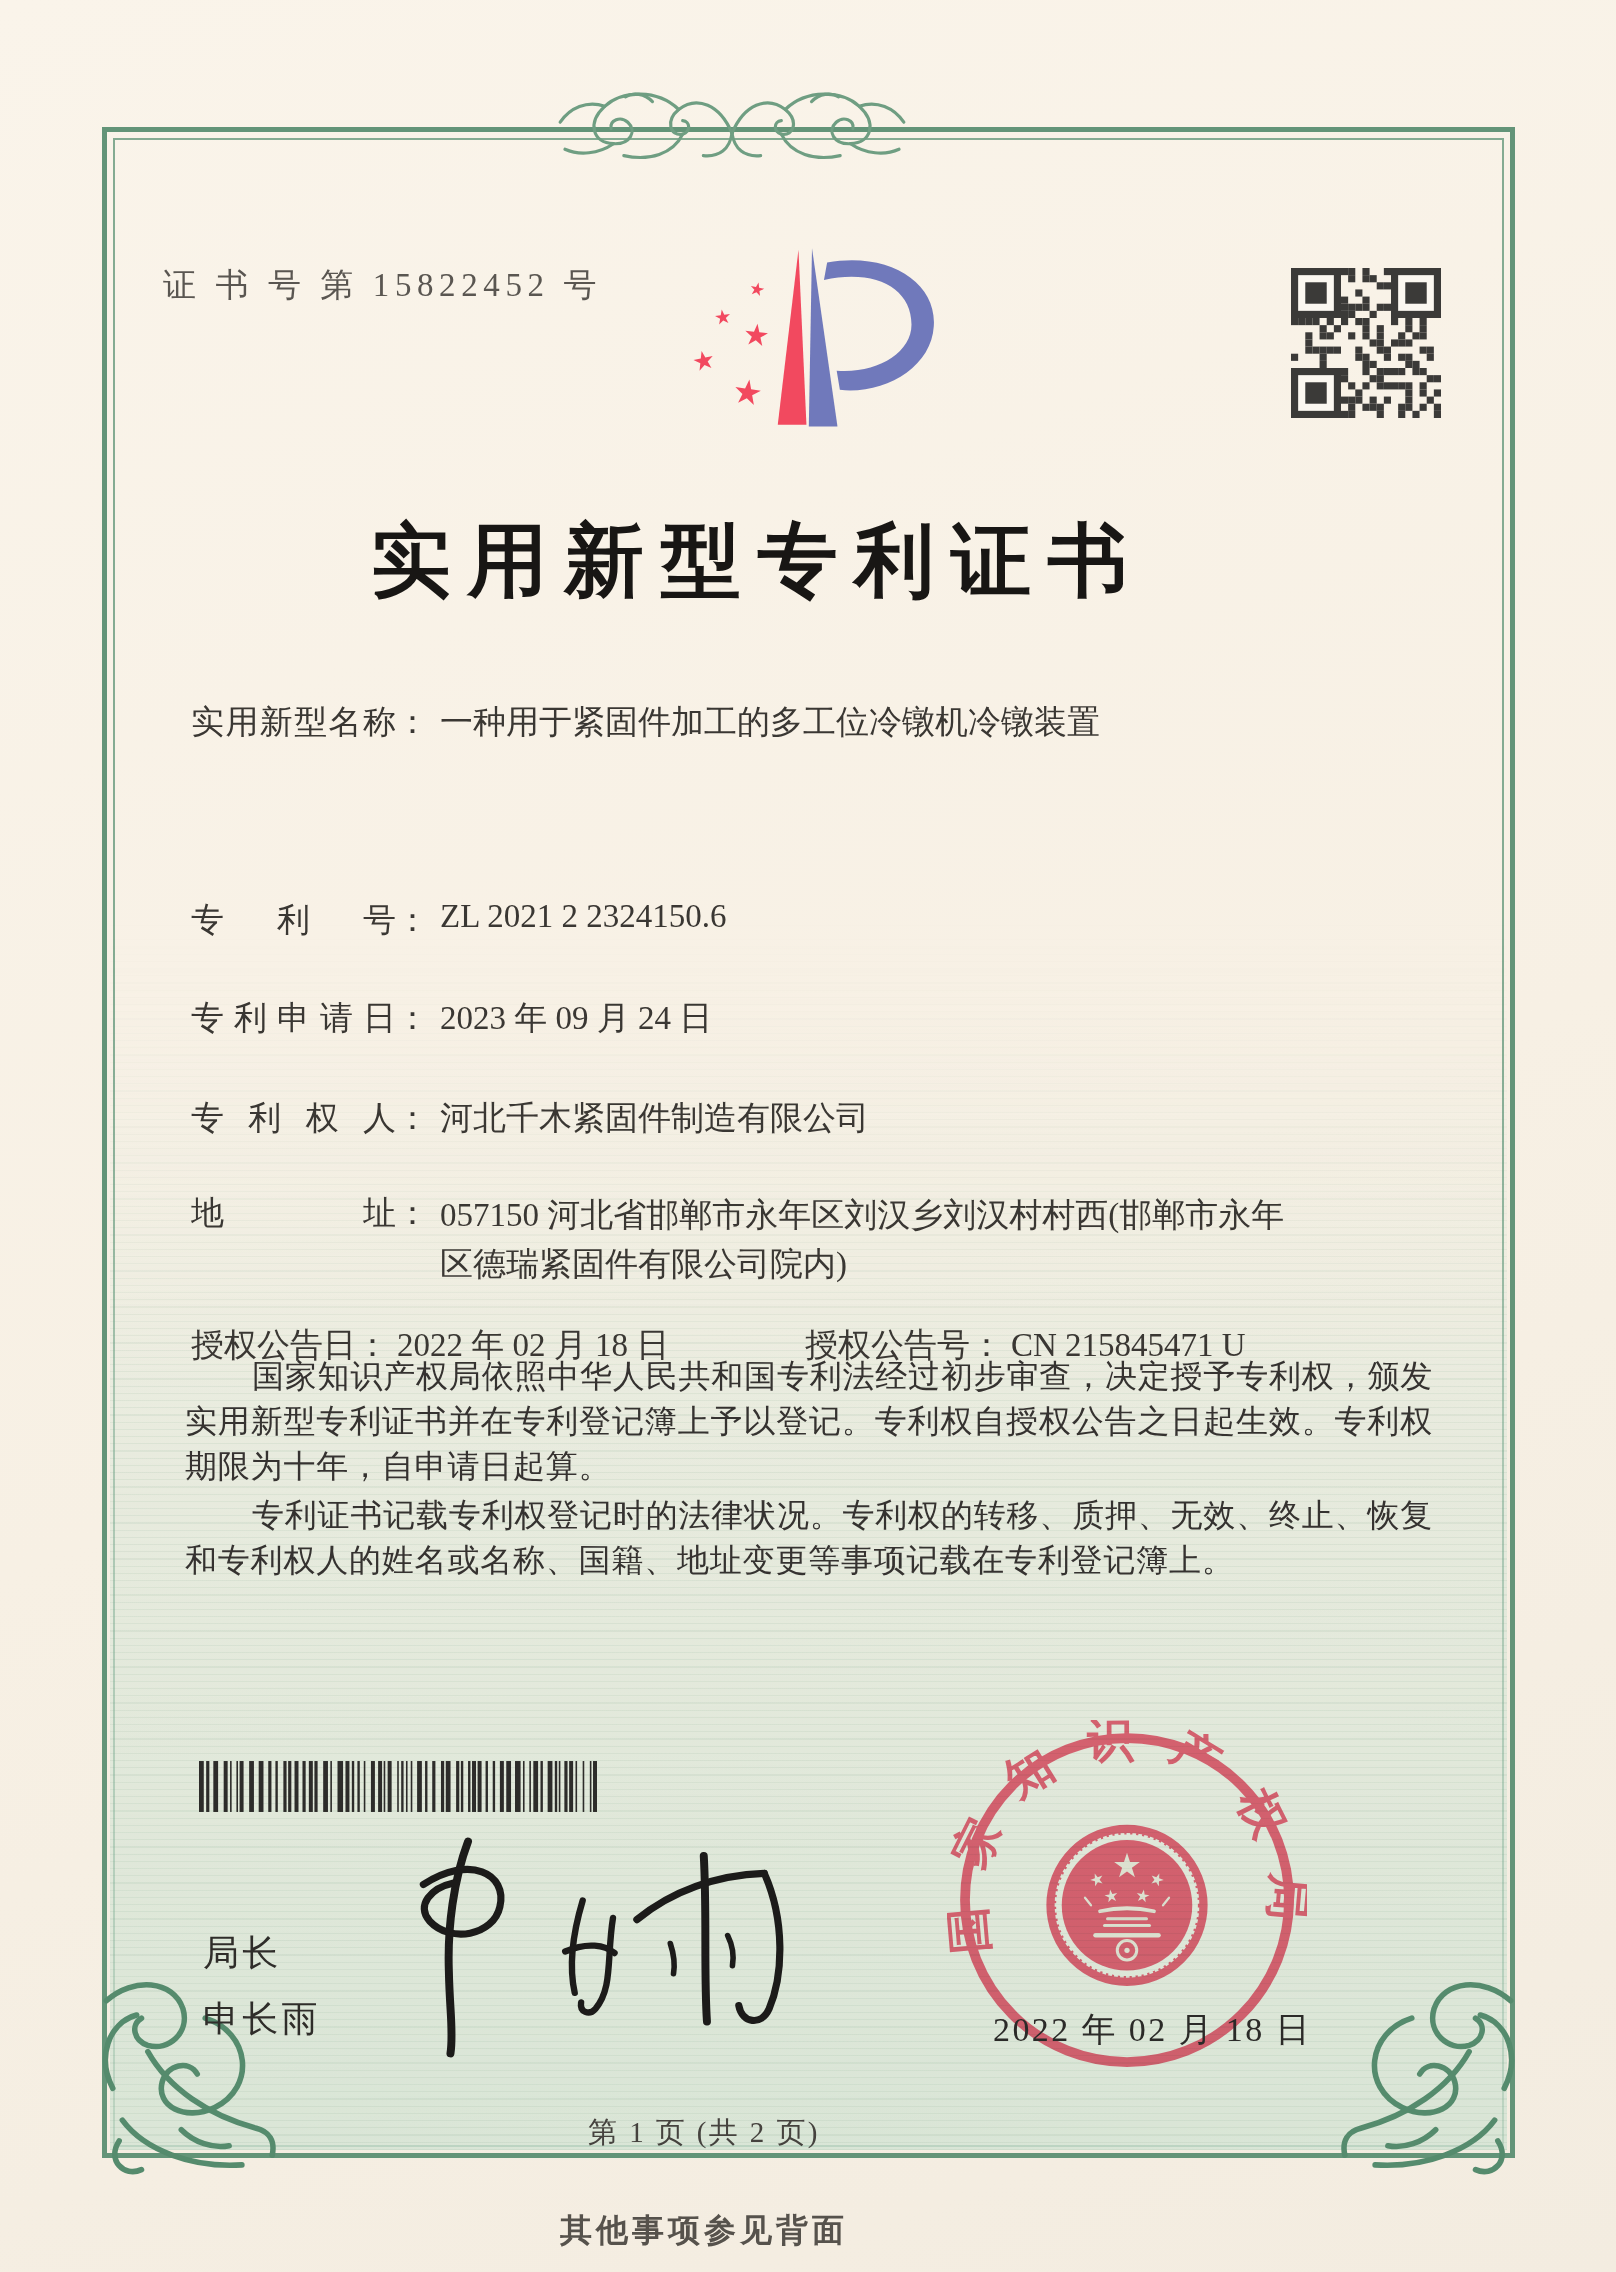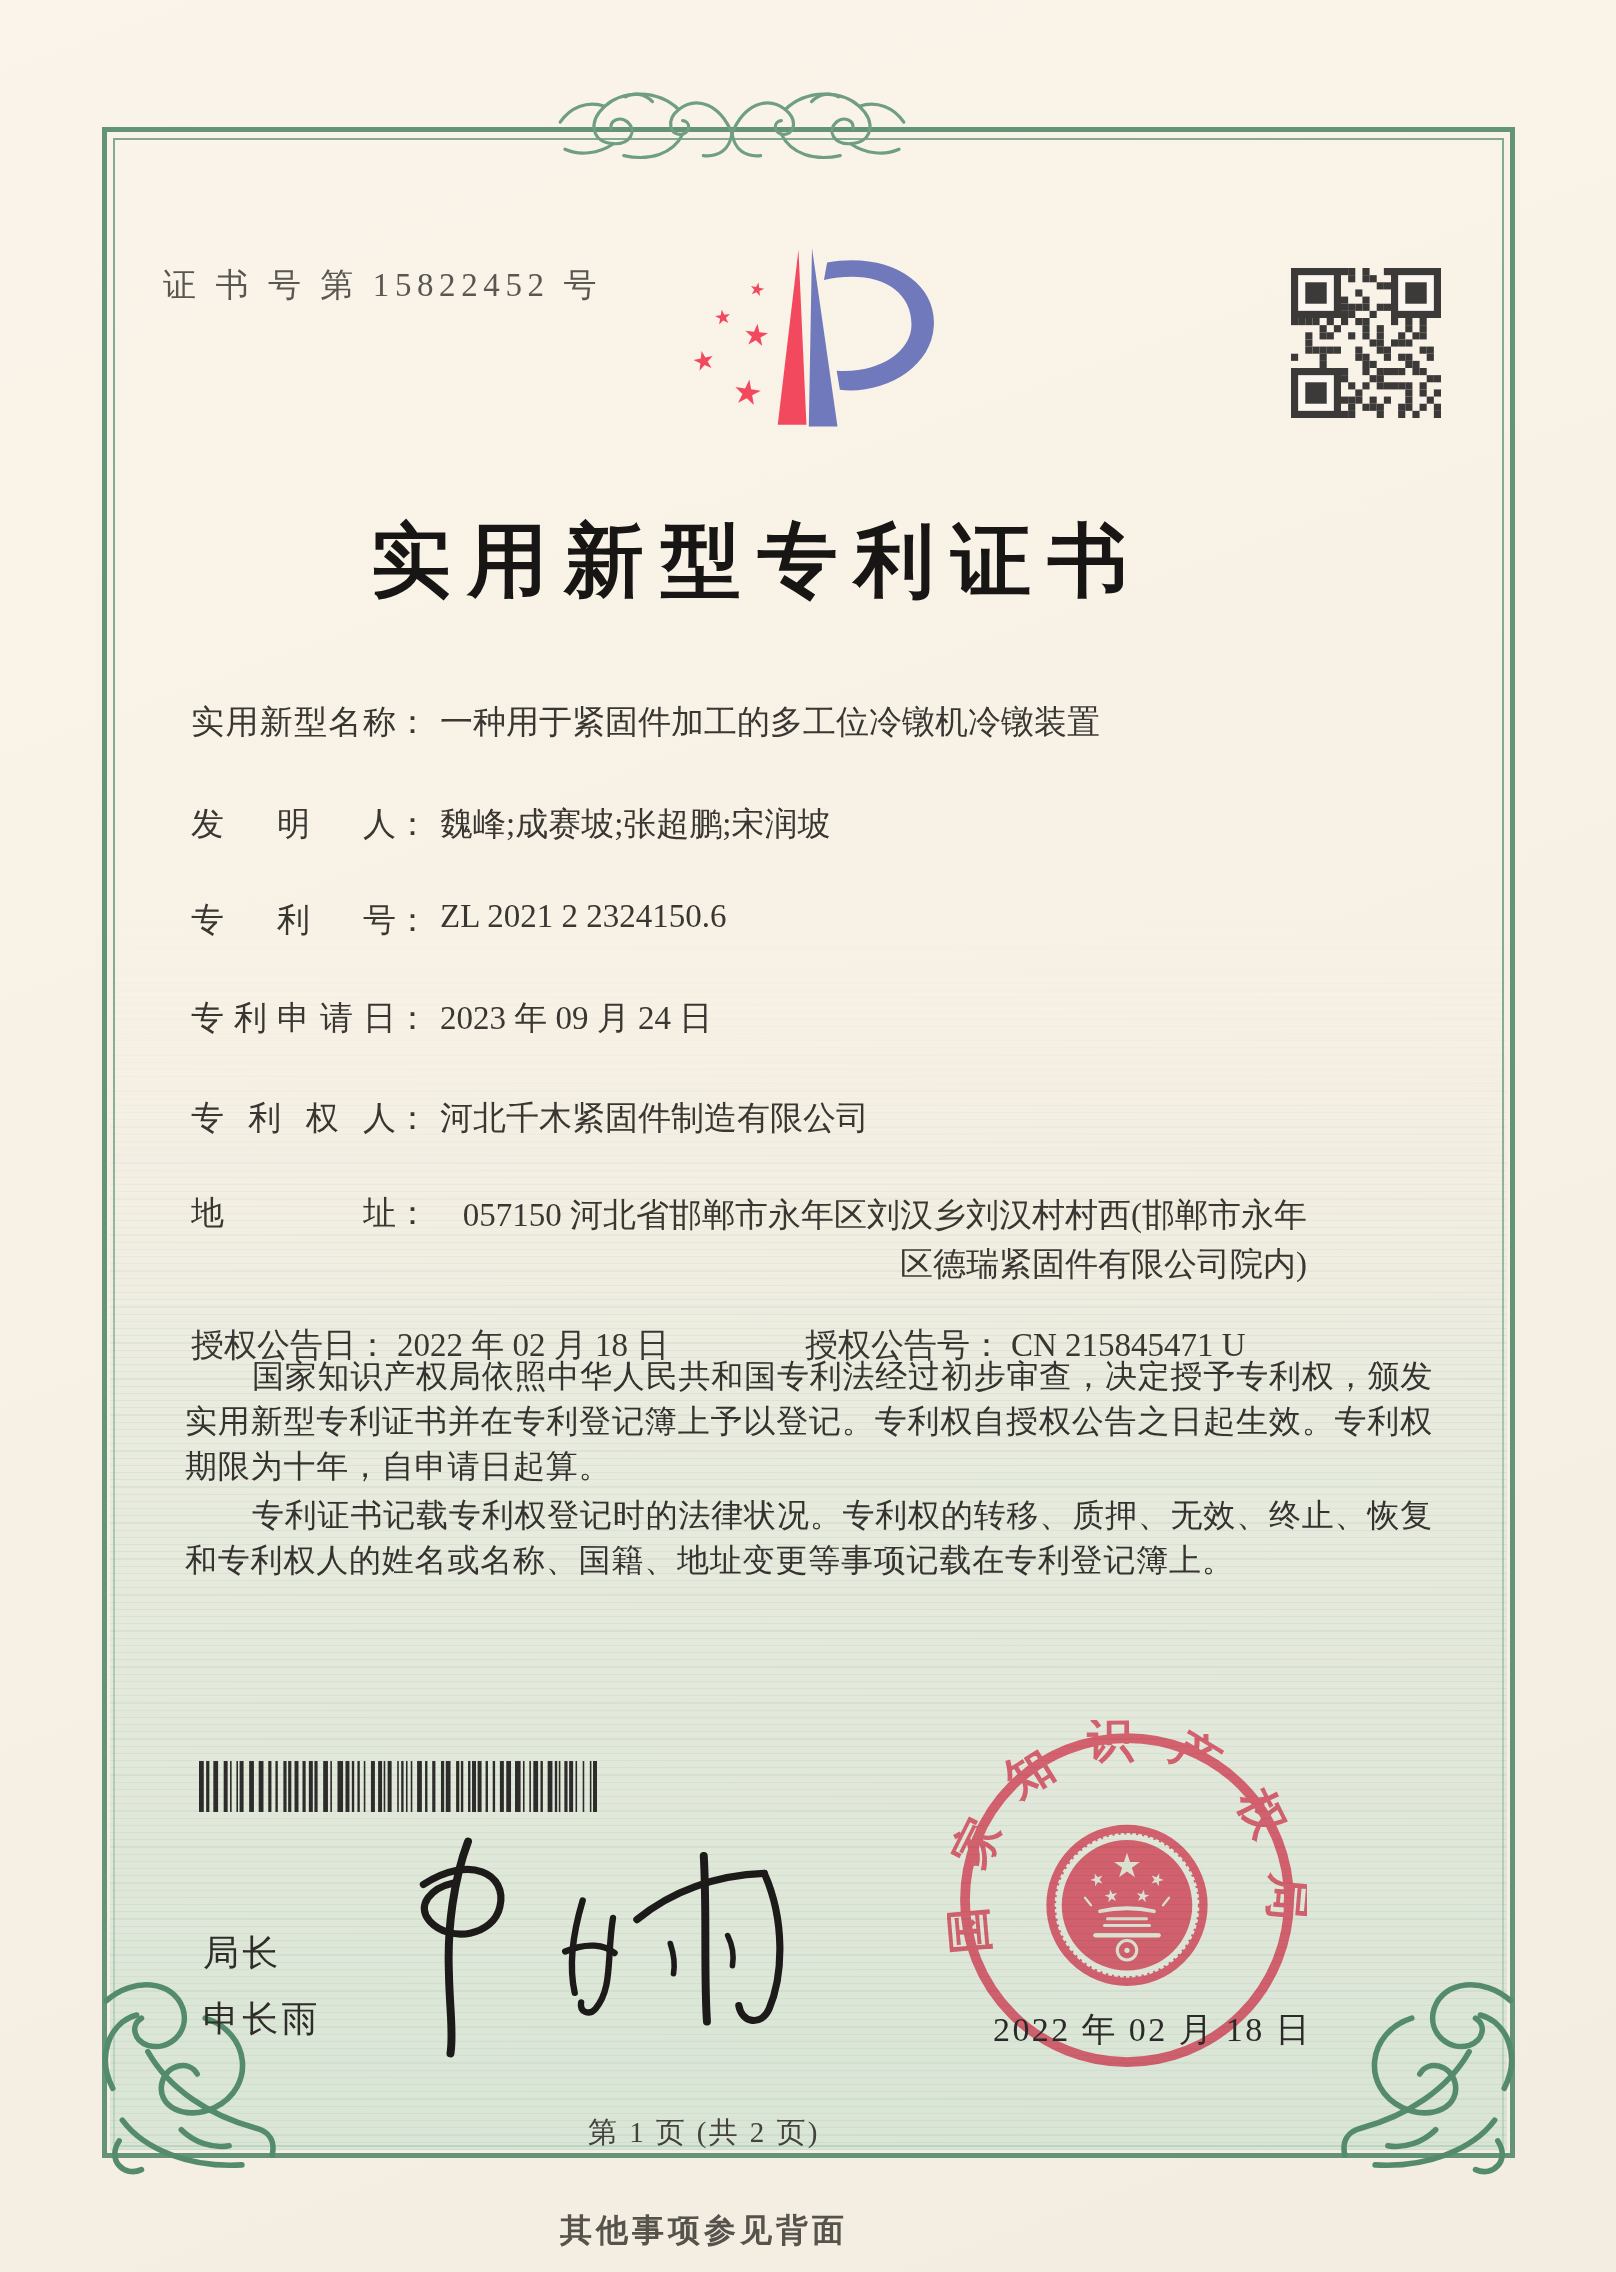--- a/index.html
+++ b/index.html
@@ -27,21 +27,21 @@
   .txt{position:absolute;white-space:nowrap;}
   .cert-number{left:163px;top:263px;font-size:33px;letter-spacing:5.6px;color:#5a5651;}
   .title{
     left:0;top:508px;width:1515px;text-align:center;font-size:80px;font-weight:bold;
     letter-spacing:16.7px;color:#181614;
   }
   
   .field-row{position:absolute;left:191px;font-size:33px;color:#3a3733;}
   .field-label{display:inline-block;width:205px;text-align:justify;text-align-last:justify;vertical-align:top;}
   .field-colon{display:inline-block;vertical-align:top;}
-  .field-value{display:inline-block;vertical-align:top;margin-left:11px;text-align:right;}
+  .field-value{display:inline-block;vertical-align:top;margin-left:11px;}
   .field-value.wrap{white-space:normal;width:867px;line-height:49px;}
   .grant-pair{position:absolute;font-size:33px;color:#3a3733;margin-top:40px;}
   
   .body-text{
     position:absolute;left:185px;top:1354px;width:1248px;font-size:32px;line-height:45px;
     color:#353230;text-align:justify;white-space:normal;letter-spacing:0.8px;
   }
   .body-text p{margin:0 0 4px 0;text-indent:67px;}
   .sig-title{left:203px;top:1929px;font-size:36px;color:#2f2d2a;letter-spacing:3.2px;}
   .sig-name{left:203px;top:1995px;font-size:36px;color:#2f2d2a;letter-spacing:3.2px;}
@@ -249,23 +249,20 @@
       <rect x="0" y="126" width="63" height="63" fill="#3b3a38"></rect>
       <rect x="9" y="135" width="45" height="45" fill="#fbf7f0"></rect>
       <rect x="18" y="144" width="27" height="27" fill="#3b3a38"></rect>
     </svg>
 
   <div class="txt title">实用新型专利证书</div>
 
   <div class="field-row" style="top:700px;">
     <span class="field-label">实用新型名称</span><span class="field-colon">：</span><span class="field-value">一种用于紧固件加工的多工位冷镦机冷镦装置</span>
   </div>
-  <div class="field-row" style="top:802px;">
-    <span class="field-label">发明人</span><span class="field-colon">：</span><span class="field-value">魏峰;成赛坡;张超鹏;宋润坡</span>
-  </div>
   <div class="field-row" style="top:898px;">
     <span class="field-label">专利号</span><span class="field-colon">：</span><span class="field-value">ZL 2021 2 2324150.6</span>
   </div>
   <div class="field-row" style="top:996px;">
     <span class="field-label">专利申请日</span><span class="field-colon">：</span><span class="field-value">2023 年 09 月 24 日</span>
   </div>
   <div class="field-row" style="top:1096px;">
     <span class="field-label">专利权人</span><span class="field-colon">：</span><span class="field-value">河北千木紧固件制造有限公司</span>
   </div>
   <div class="field-row" style="top:1191px;">

